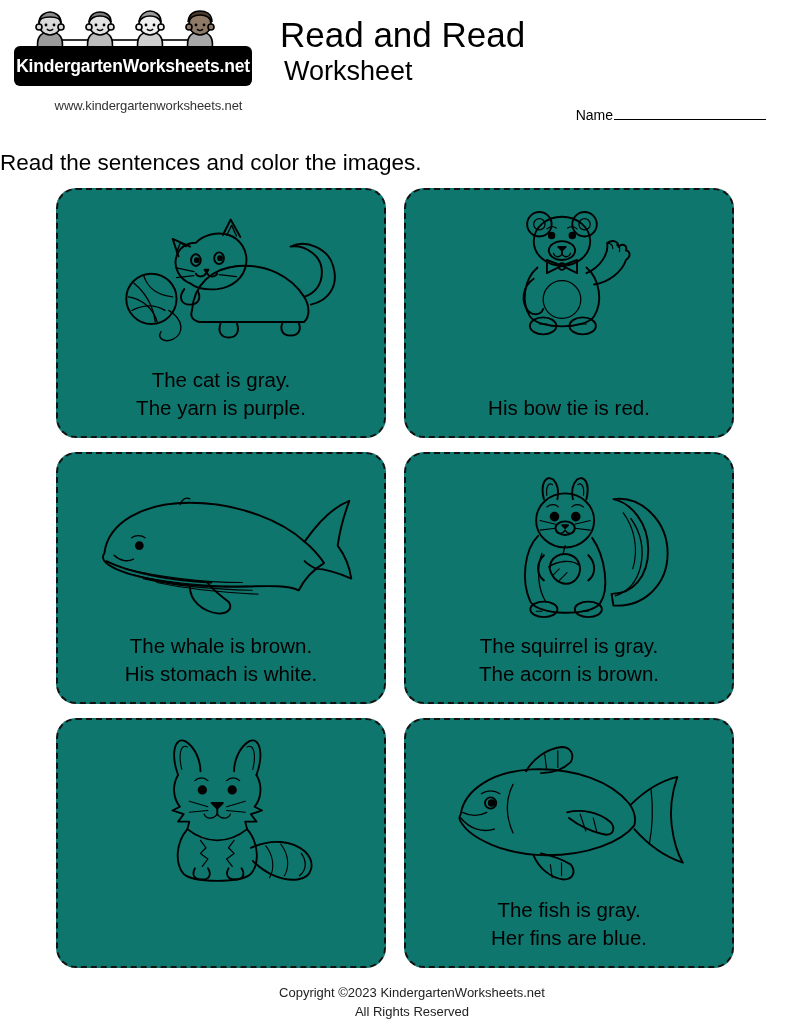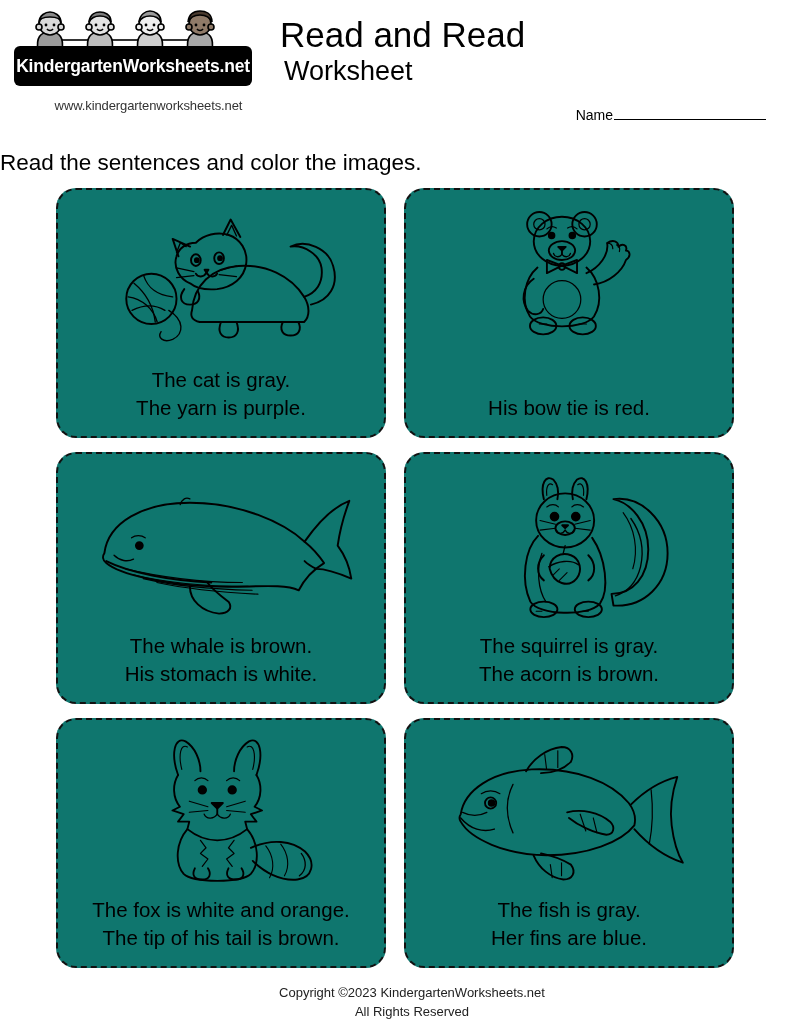--- a/index.html
+++ b/index.html
@@ -489,24 +489,20 @@
           <path d="M158 150 C154 158 158 162 166 162 C174 162 176 156 172 150"></path>
 
           <path d="M182 128 C204 118 226 120 240 132 C252 144 248 160 232 162
                    C214 164 196 154 184 142"></path>
           <path d="M236 134 C242 142 242 152 234 158" stroke-width="1.4"></path>
           <path d="M214 124 C222 134 224 148 218 158" stroke-width="1.2"></path>
           <path d="M198 126 C206 136 208 150 202 160" stroke-width="1.2"></path>
         </g>
       </svg>
     </div>
-    <div class="lines">
-      <div>The fox is white and orange.</div>
-      <div>The tip of his tail is brown.</div>
-    </div>
   </div>
 
   <div class="card c5">
     <div class="art">
       <svg viewBox="0 0 300 175" width="280" height="168">
         <g fill="none" stroke="#000" stroke-width="2" stroke-linecap="round" stroke-linejoin="round">
 
           <path d="M34 92 C38 66 68 46 110 44 C158 42 196 58 214 80 C220 88 222 96 220 104
                    C206 122 170 136 126 136 C82 136 44 118 34 100 C32 97 32 95 34 92Z"></path>
 

